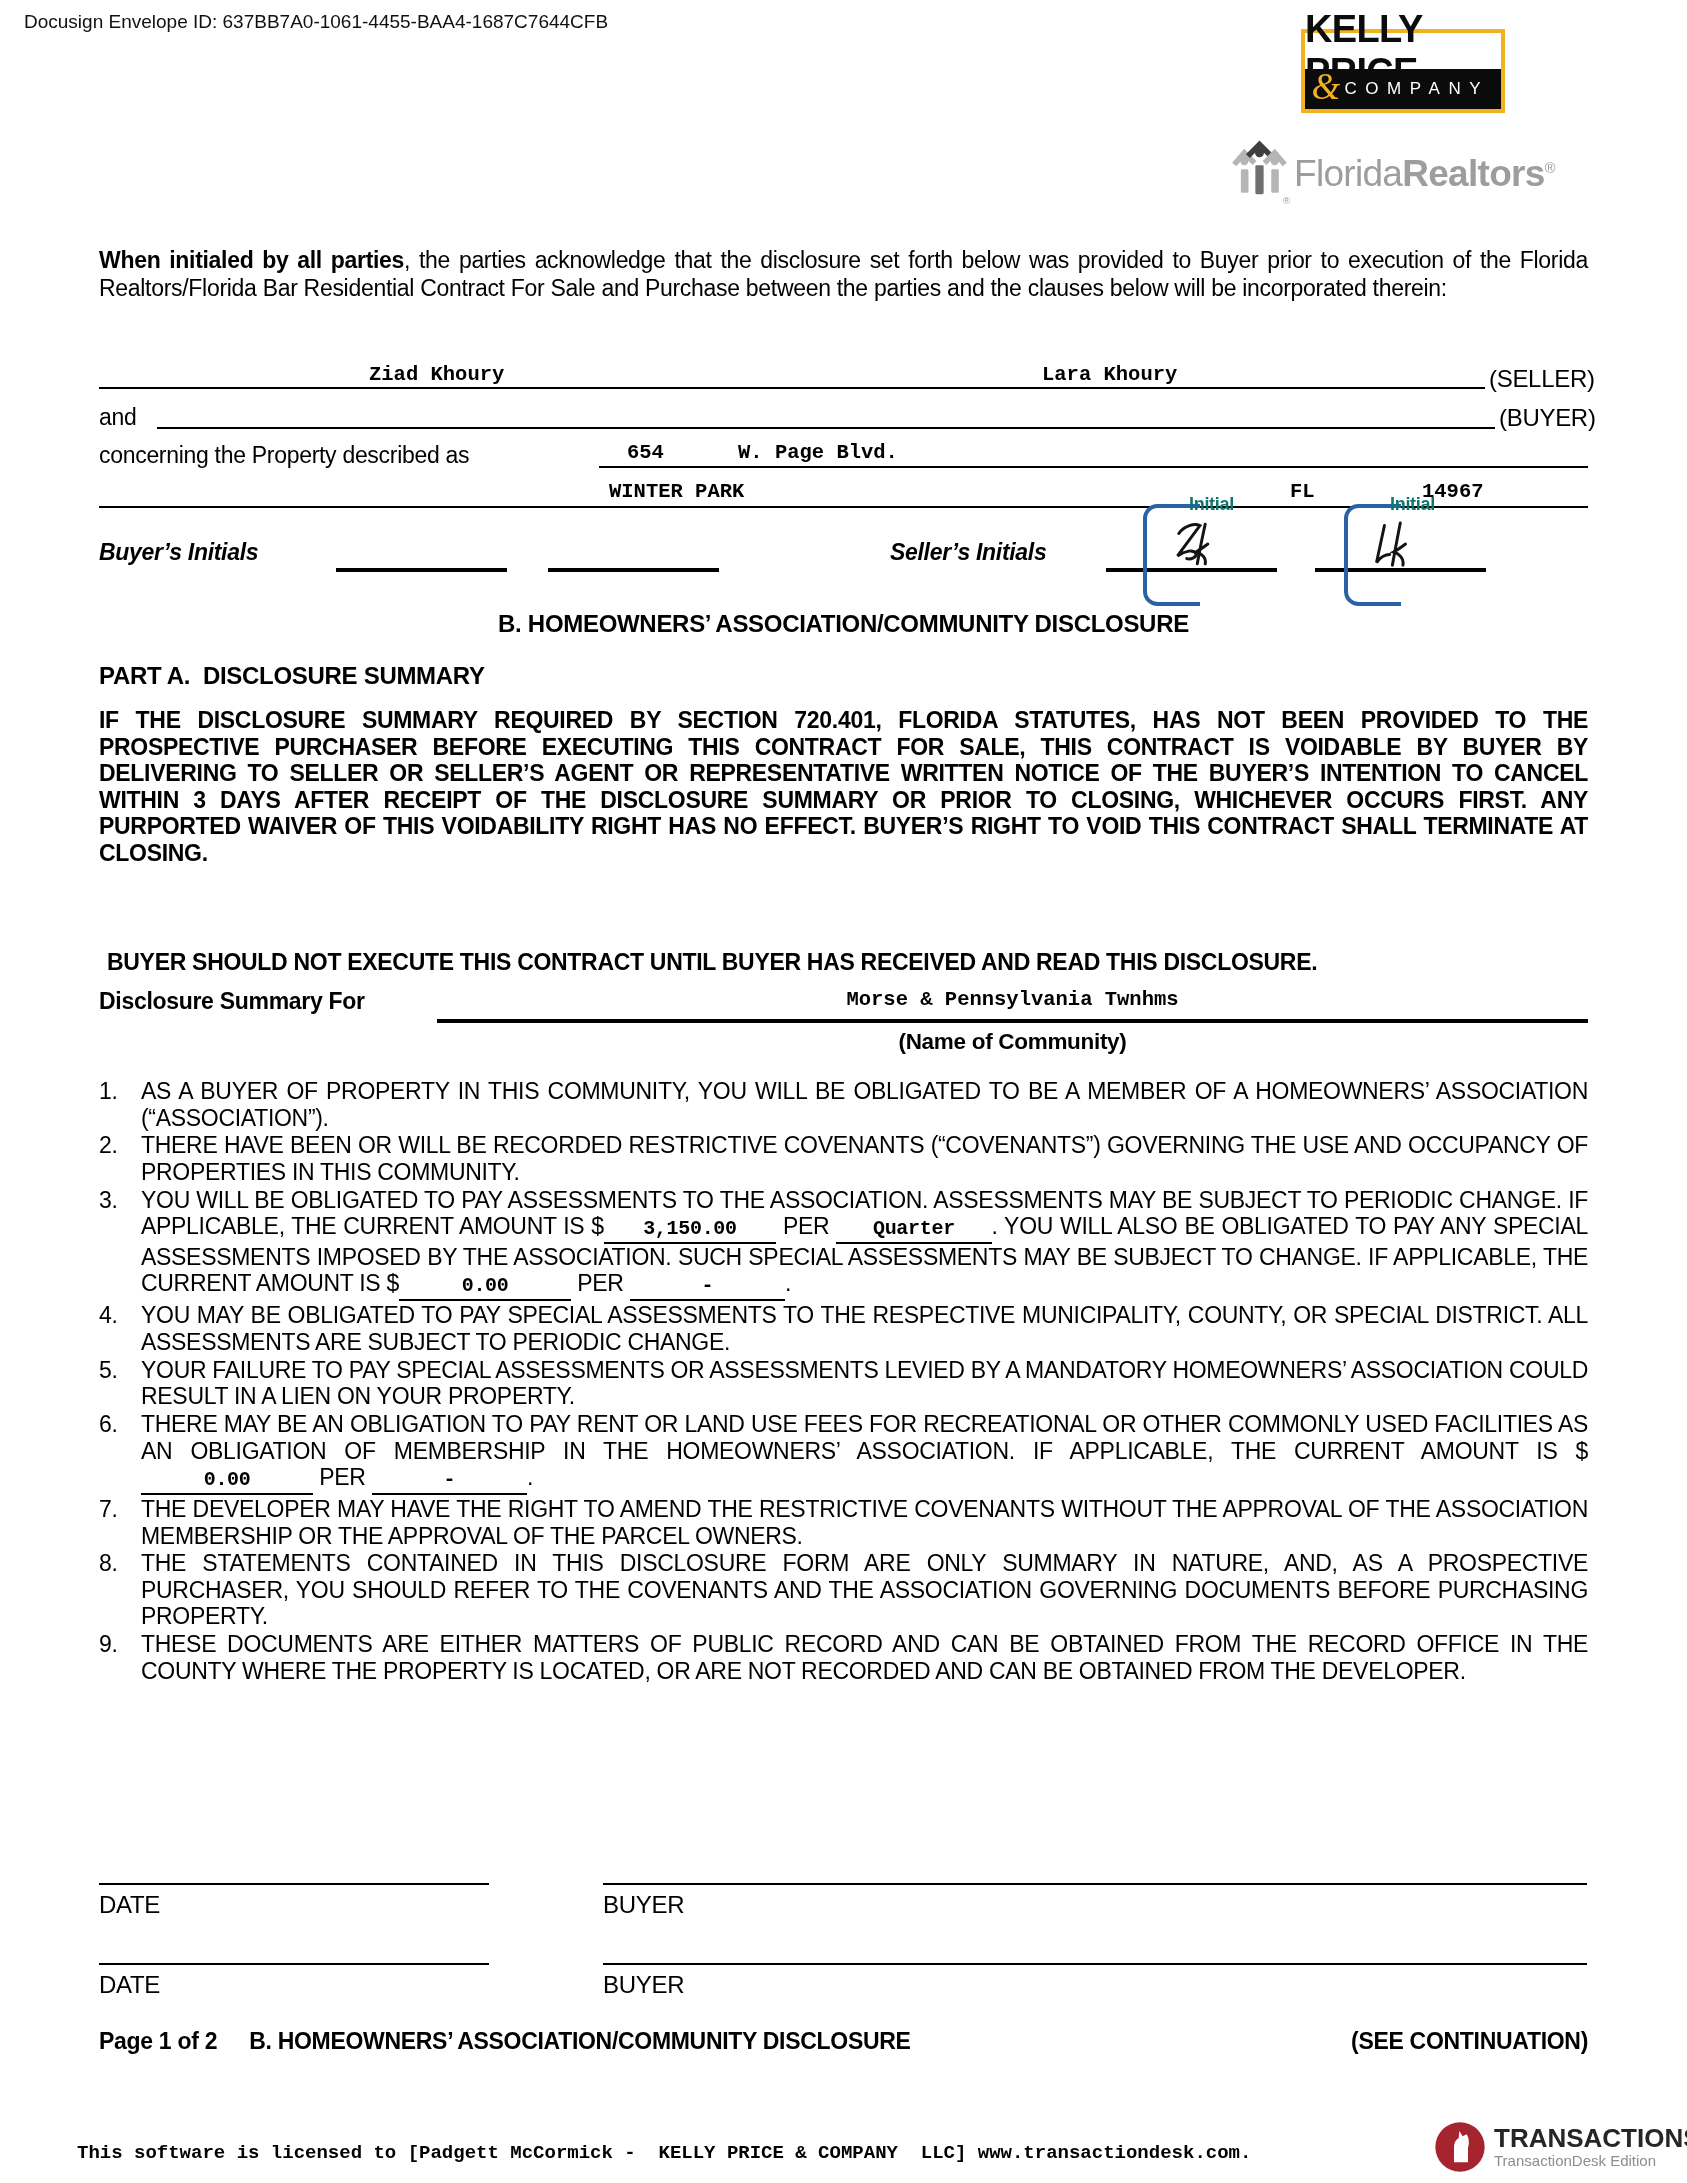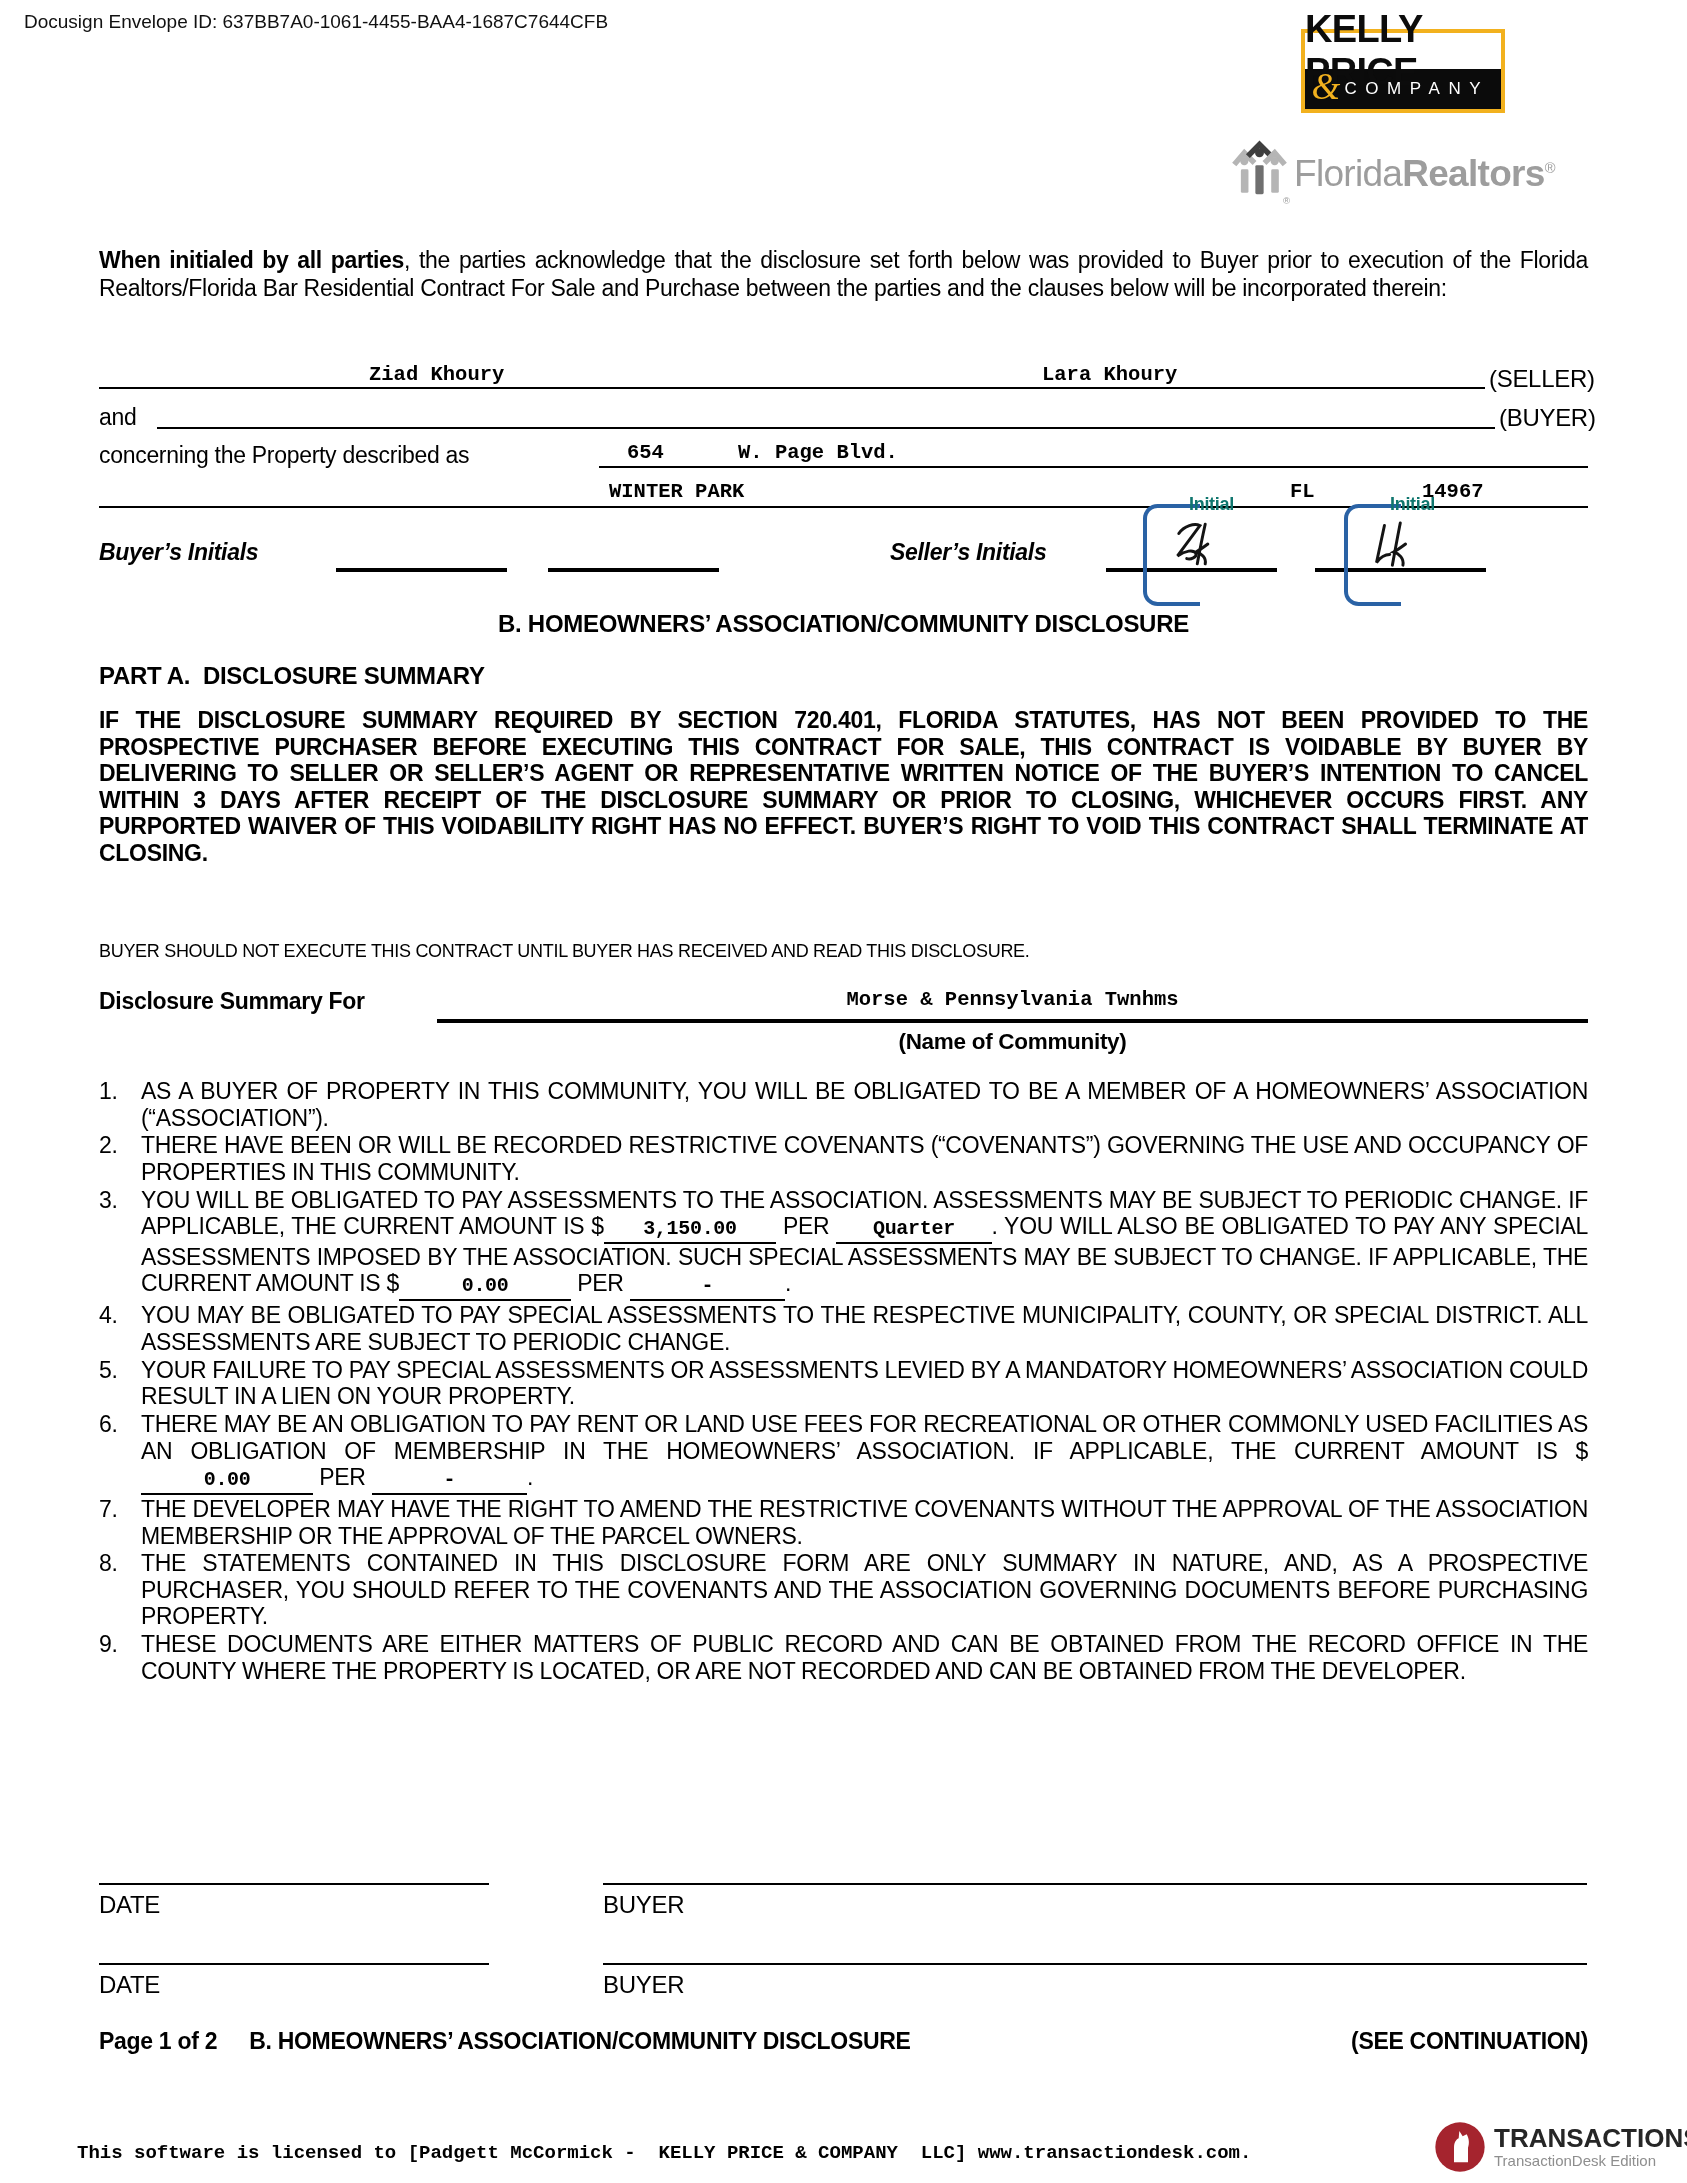--- a/index.html
+++ b/index.html
@@ -40,22 +40,22 @@
                 border-radius:14.6px 0 0 14.6px; z-index:3; background:transparent; }
   .ds-tab-label { position:absolute; font-size:18px; font-weight:bold; color:#0f766e; z-index:4; letter-spacing:-0.3px; }
   .script-initial { position:absolute; z-index:5; }
   
   .secb { position:absolute; left:99px; top:610px; width:1489px; text-align:center;
           font-size:24px; font-weight:bold; letter-spacing:-0.3px; margin:0; }
   .parta { position:absolute; left:99px; top:662px; font-size:24px; font-weight:bold;
            letter-spacing:-0.3px; white-space:pre-wrap; margin:0; }
   .warn { position:absolute; left:99px; top:707px; width:1489px; font-size:23px; font-weight:bold;
           line-height:26.5px; text-align:justify; letter-spacing:-0.3px; margin:0; }
-  .notice { position:absolute; left:99px; top:941px; width:1489px; font-size:18px; font-weight:normal;
-            letter-spacing:-0.3px; margin:0; }
+  .notice { position:absolute; left:99px; top:941px; width:1489px; font-size:23px; font-weight:bold;
+            letter-spacing:-0.3px; margin:8px; }
   .dsf { position:absolute; left:99px; top:988px; font-size:23px; font-weight:bold; letter-spacing:-0.3px; }
   .caption { position:absolute; font-size:22.5px; font-weight:bold; letter-spacing:-0.3px; }
   
   .dlist { position:absolute; left:99px; top:1078px; width:1489px; margin:0; padding:0; list-style:none; }
   .ditem { display:flex; margin-bottom:1.3px; }
   .dnum { width:42px; flex:0 0 42px; font-size:23px; line-height:26.5px; letter-spacing:-0.3px; }
   .dbody { flex:1; font-size:23px; line-height:26.5px; text-align:justify; letter-spacing:-0.3px; }
   .fillin { display:inline-block; border-bottom:2.6px solid #000; text-align:center;
             font-family:"Liberation Mono","DejaVu Sans Mono",monospace; font-weight:bold; font-size:20px;
             line-height:22.5px; padding:0 6.6px 1.3px 6.6px; vertical-align:baseline; white-space:pre; }

